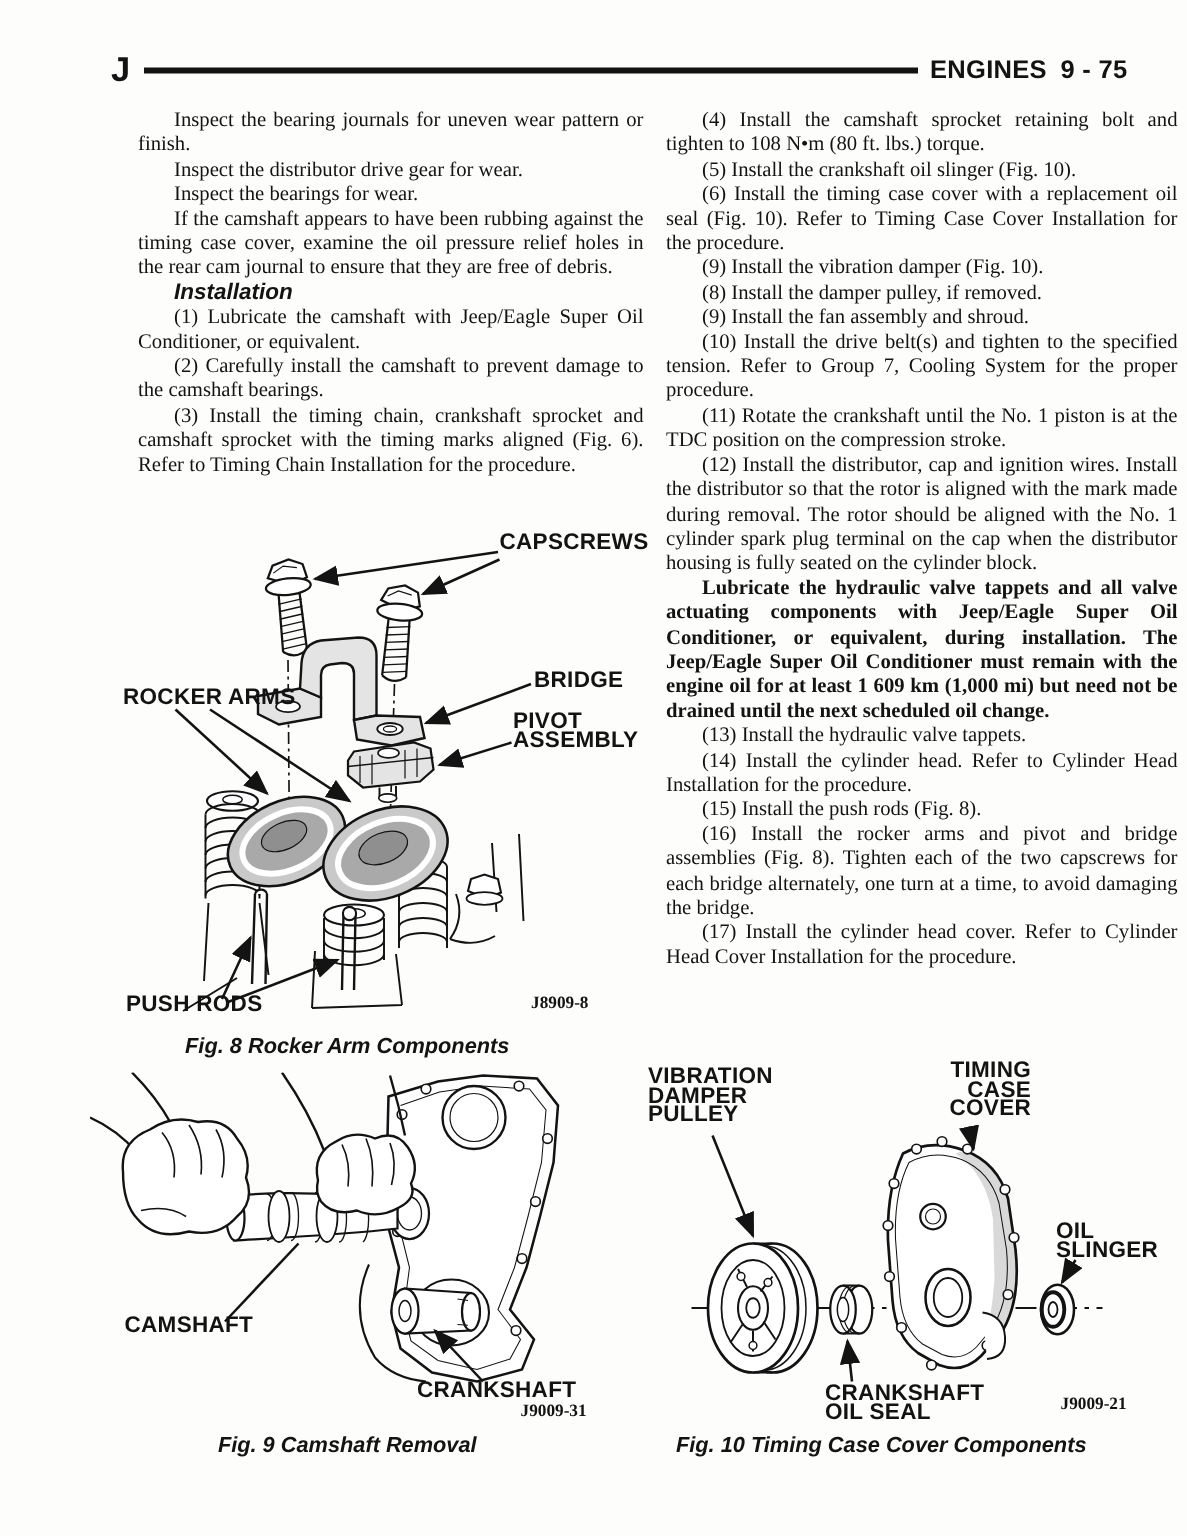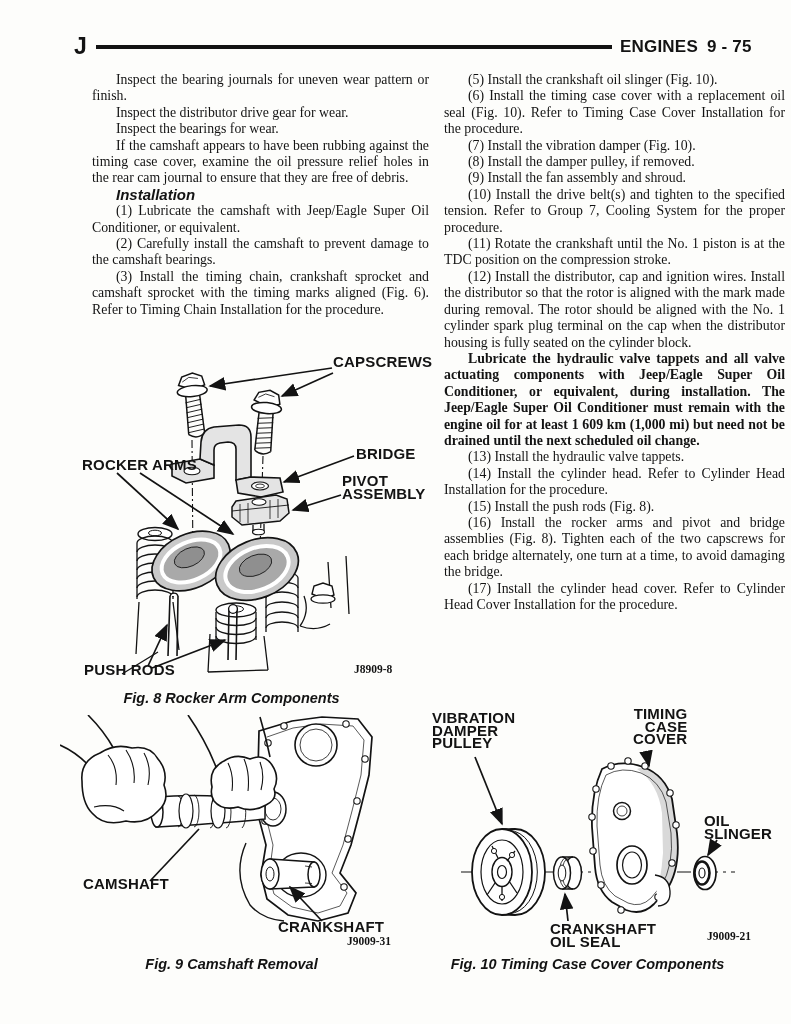--- a/index.html
+++ b/index.html
@@ -39,23 +39,24 @@
   <p>Inspect the distributor drive gear for wear.</p>
   <p>Inspect the bearings for wear.</p>
   <p>If the camshaft appears to have been rubbing against the timing case cover, examine the oil pressure relief holes in the rear cam journal to ensure that they are free of debris.</p>
   <p class="sec-head">Installation</p>
   <p>(1) Lubricate the camshaft with Jeep/Eagle Super Oil Conditioner, or equivalent.</p>
   <p>(2) Carefully install the camshaft to prevent damage to the camshaft bearings.</p>
   <p>(3) Install the timing chain, crankshaft sprocket and camshaft sprocket with the timing marks aligned (Fig. 6). Refer to Timing Chain Installation for the procedure.</p>
 </div>
 
 <div class="abs col" style="left:415px;top:72px;width:341px;">
+  <p>(4) Install the camshaft sprocket retaining bolt and tighten to 108 N•m (80 ft. lbs.) torque.</p>
   <p>(5) Install the crankshaft oil slinger (Fig. 10).</p>
   <p>(6) Install the timing case cover with a replacement oil seal (Fig. 10). Refer to Timing Case Cover Installation for the procedure.</p>
-  <p>(7) Install the vibration damper (Fig. 10).</p>
+  <p>(9) Install the vibration damper (Fig. 10).</p>
   <p>(8) Install the damper pulley, if removed.</p>
   <p>(9) Install the fan assembly and shroud.</p>
   <p>(10) Install the drive belt(s) and tighten to the specified tension. Refer to Group 7, Cooling System for the proper procedure.</p>
   <p>(11) Rotate the crankshaft until the No. 1 piston is at the TDC position on the compression stroke.</p>
   <p>(12) Install the distributor, cap and ignition wires. Install the distributor so that the rotor is aligned with the mark made during removal. The rotor should be aligned with the No. 1 cylinder spark plug terminal on the cap when the distributor housing is fully seated on the cylinder block.</p>
   <p class="bold-note">Lubricate the hydraulic valve tappets and all valve actuating components with Jeep/Eagle Super Oil Conditioner, or equivalent, during installation. The Jeep/Eagle Super Oil Conditioner must remain with the engine oil for at least 1 609 km (1,000 mi) but need not be drained until the next scheduled oil change.</p>
   <p>(13) Install the hydraulic valve tappets.</p>
   <p>(14) Install the cylinder head. Refer to Cylinder Head Installation for the procedure.</p>
   <p>(15) Install the push rods (Fig. 8).</p>
   <p>(16) Install the rocker arms and pivot and bridge assemblies (Fig. 8). Tighten each of the two capscrews for each bridge alternately, one turn at a time, to avoid damaging the bridge.</p>

